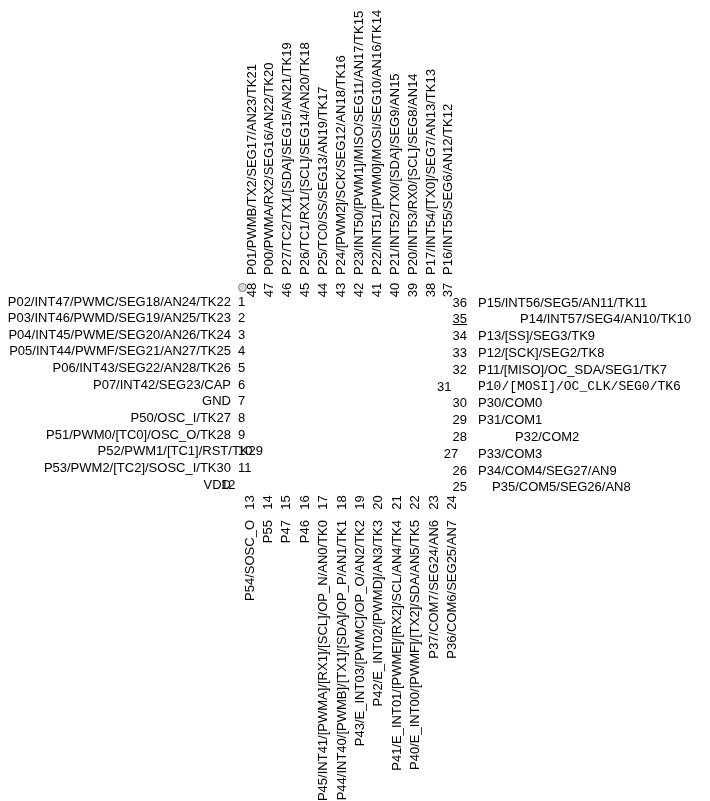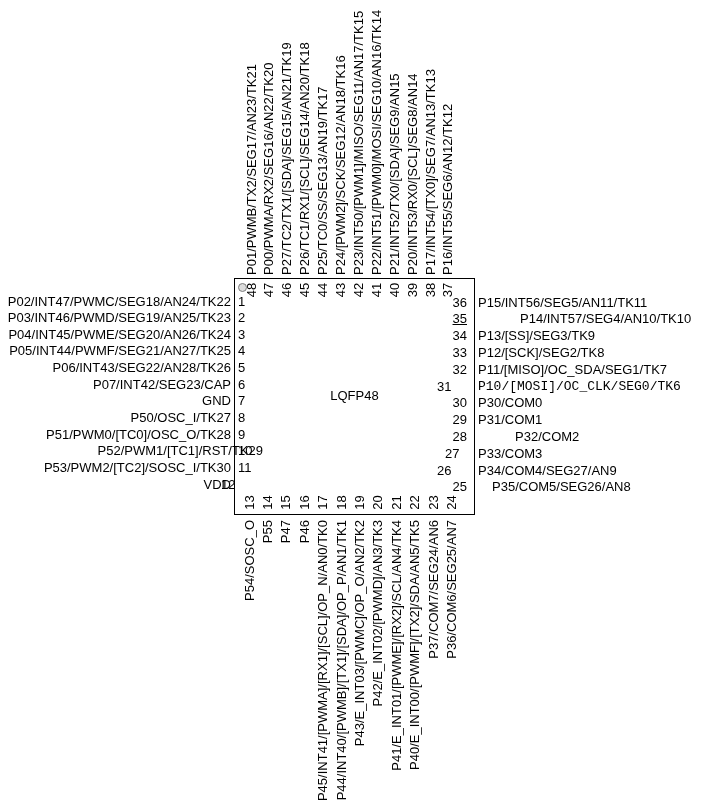--- a/index.html
+++ b/index.html
@@ -45,23 +45,20 @@
   }
   .v {
     transform: rotate(-90deg);
     transform-origin: 0 0;
   }
 </style>
 </head>
 <body>
 
 <div class="canvas" style="--bg: #ffffff; --line: #000000; --text: #000000; --dot-border: #7d7d7d; --dot-fill: #dcdcdc;">
-  <div class="chip">
-    <div class="chip-name">LQFP48</div>
-  </div>
   <div class="pin1-dot"></div>
   <div id="pin-layer">
       <div class="t" style="left: 0px; top: 293.5px; width: 231px; text-align: right;">P02/INT47/PWMC/SEG18/AN24/TK22</div>
       <div class="t" style="left: 238px; top: 293.5px; width: 30px; text-align: left;">1</div>
       <div class="t" style="left: 0px; top: 310.15px; width: 231px; text-align: right;">P03/INT46/PWMD/SEG19/AN25/TK23</div>
       <div class="t" style="left: 238px; top: 310.15px; width: 30px; text-align: left;">2</div>
       <div class="t" style="left: 0px; top: 326.8px; width: 231px; text-align: right;">P04/INT45/PWME/SEG20/AN26/TK24</div>
       <div class="t" style="left: 238px; top: 326.8px; width: 30px; text-align: left;">3</div>
       <div class="t" style="left: 0px; top: 343.45px; width: 231px; text-align: right;">P05/INT44/PWMF/SEG21/AN27/TK25</div>
       <div class="t" style="left: 238px; top: 343.45px; width: 30px; text-align: left;">4</div>
@@ -92,23 +89,23 @@
       <div class="t" style="left: 437px; top: 361.7px; width: 30px; text-align: right;">32</div>
       <div class="t" style="left: 478px; top: 361.7px; width: 230px; text-align: left;">P11/[MISO]/OC_SDA/SEG1/TK7</div>
       <div class="t" style="left: 437px; top: 378.5px; width: 30px; ">31</div>
       <div class="t" style="left: 478px; top: 378.5px; width: 230px; text-align: left; font-family: Liberation Mono, monospace;">P10/[MOSI]/OC_CLK/SEG0/TK6</div>
       <div class="t" style="left: 437px; top: 395.3px; width: 30px; text-align: right;">30</div>
       <div class="t" style="left: 478px; top: 395.3px; width: 230px; text-align: left;">P30/COM0</div>
       <div class="t" style="left: 437px; top: 412.1px; width: 30px; text-align: right;">29</div>
       <div class="t" style="left: 478px; top: 412.1px; width: 230px; text-align: left;">P31/COM1</div>
       <div class="t" style="left: 437px; top: 428.9px; width: 30px; text-align: right;">28</div>
       <div class="t" style="left: 478px; top: 428.9px; width: 230px; text-align: left; margin-left: 37px;">P32/COM2</div>
-      <div class="t" style="left: 445px; top: 445.7px; width: 30px; text-align: left;">27</div>
+      <div class="t" style="left: 436px; top: 445.7px; width: 30px; text-align: center;">27</div>
       <div class="t" style="left: 478px; top: 445.7px; width: 230px; text-align: left;">P33/COM3</div>
-      <div class="t" style="left: 437px; top: 462.5px; width: 30px; text-align: left;">26</div>
+      <div class="t" style="left: 437px; top: 462.5px; width: 30px; text-align: right;">26</div>
       <div class="t" style="left: 478px; top: 462.5px; width: 230px; text-align: left;">P34/COM4/SEG27/AN9</div>
       <div class="t" style="left: 437px; top: 479.3px; width: 30px; text-align: right;">25</div>
       <div class="t" style="left: 492px; top: 479.3px; width: 230px; text-align: left;">P35/COM5/SEG26/AN8</div>
       <div class="t v" style="left: 243.5px; top: 275px; width: 248px; text-align: left;">P01/PWMB/TX2/SEG17/AN23/TK21</div>
       <div class="t v" style="left: 243.5px; top: 299px; width: 18px; text-align: center;">48</div>
       <div class="t v" style="left: 261.4px; top: 275px; width: 248px; text-align: left;">P00/PWMA/RX2/SEG16/AN22/TK20</div>
       <div class="t v" style="left: 261.4px; top: 299px; width: 18px; text-align: center;">47</div>
       <div class="t v" style="left: 279.3px; top: 275px; width: 248px; text-align: left;">P27/TC2/TX1/[SDA]/SEG15/AN21/TK19</div>
       <div class="t v" style="left: 279.3px; top: 299px; width: 18px; text-align: center;">46</div>
       <div class="t v" style="left: 297.2px; top: 275px; width: 248px; text-align: left;">P26/TC1/RX1/[SCL]/SEG14/AN20/TK18</div>

